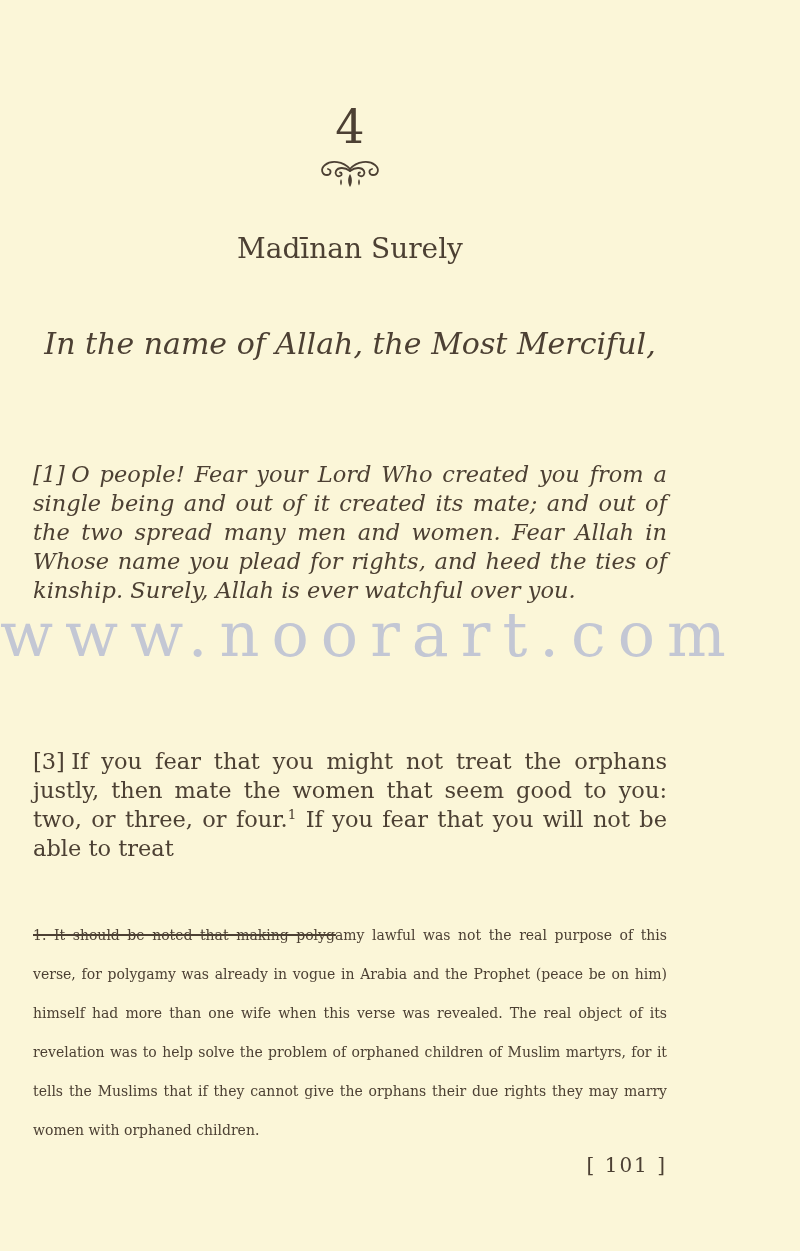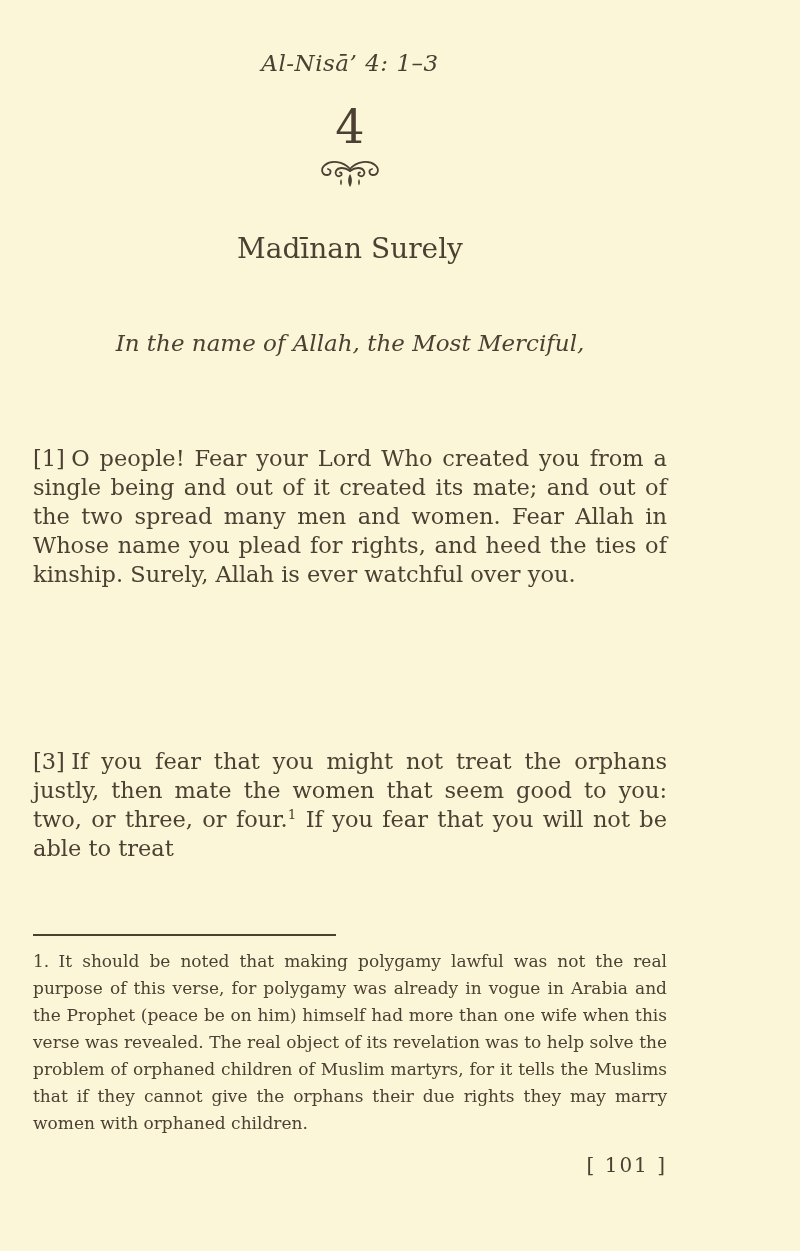--- a/index.html
+++ b/index.html
@@ -13,46 +13,46 @@
   }
   .page{position:absolute;inset:0;}
   .col{position:absolute;left:33px;width:634px;}
   .center{text-align:center;}
   .running-header{top:50px;font-style:italic;font-size:23px;letter-spacing:.5px;}
   .chapter-number{top:103px;font-size:46px;line-height:48px;}
   .ornament{top:157px;}
   .chapter-title{top:231px;font-size:28px;line-height:35px;}
   .title-name{font-style:italic;font-weight:bold;}
   .title-translation{margin-left:.22em;}
-  .invocation{top:327px;font-style:italic;font-size:23px;line-height:33px;}
+  .invocation{top:327px;font-style:italic;font-size:30px;line-height:33px;}
   .verse{position:absolute;left:33px;width:634px;font-size:22.5px;line-height:29.2px;text-align:justify;}
-  .verse-1{top:421px;}
+  .verse-1{top:437px;font-style:italic;}
   .verse-2{top:610px;}
   .verse-3{top:724px;}
   .verse-marker{margin-right:.28em;}
   sup.fn-ref{font-size:60%;line-height:0;}
   .footnote-rule{position:absolute;left:33px;top:934px;width:303px;height:2px;background:#4c4033;}
-  .footnote{top:931px;font-size:17px;line-height:27px;text-align:justify;}
+  .footnote{top:902px;font-size:14px;line-height:39px;text-align:justify;}
   .footnote-number{margin-right:.55em;}
   .page-number{top:1153px;font-size:20px;letter-spacing:2px;text-align:right;}
   .watermark{
     position:absolute;top:598px;left:0;width:800px;
     font-size:62px;letter-spacing:12px;white-space:nowrap;
     color:#c3c7d4;z-index:0;overflow:hidden;
     font-family:"DejaVu Serif","Liberation Serif",serif;
   }
   .above{z-index:1;}
 </style>
 </head>
 <body>
 
 <div class="page">
 
+  <div class="watermark">www.noorart.com</div>
 
-  <div class="col center running-header above">Al-Nisā’ 4: 1–3</div>
 
   <div class="col center chapter-number above">4</div>
 
   <div class="col center ornament above">
     <span>
       <svg width="66" height="32" viewBox="0 0 66 32" aria-hidden="true">
         <g fill="none" stroke="#4c4033" stroke-width="1.8" stroke-linecap="round">
           <path d="M33 12 C26 4, 14 3, 8 8 C3 12, 5 18, 10 18 C14 18, 15 13, 11 12"></path>
           <path d="M33 12 C40 4, 52 3, 58 8 C63 12, 61 18, 56 18 C52 18, 51 13, 55 12"></path>
           <path d="M33 14 C28 10, 21 10, 19 14 C17.5 17, 20 20, 23 19 C25.5 18.3, 25 15.5, 23 15.5"></path>

